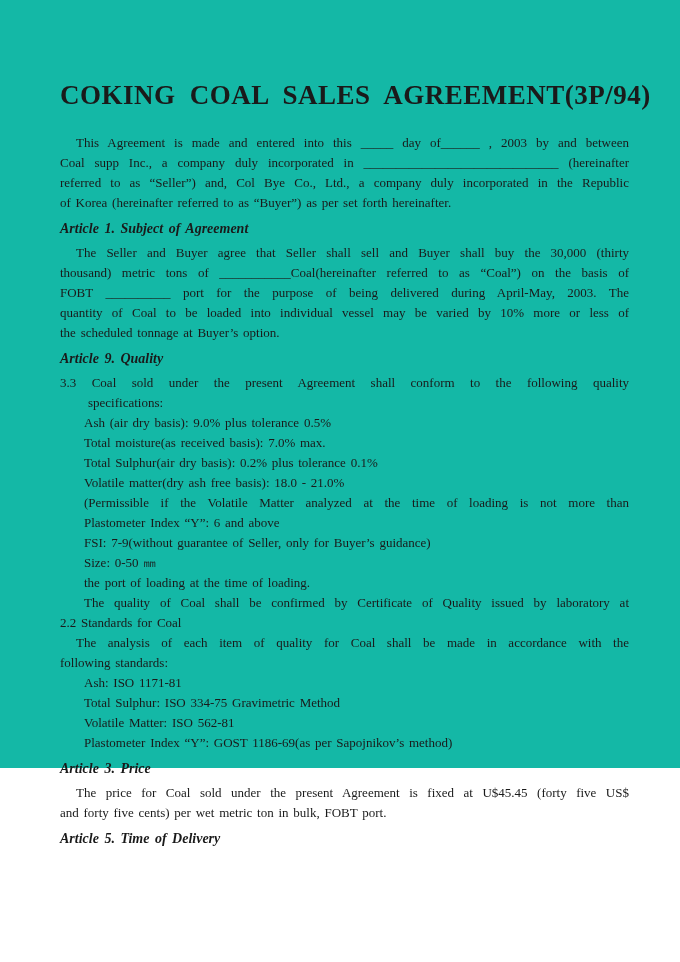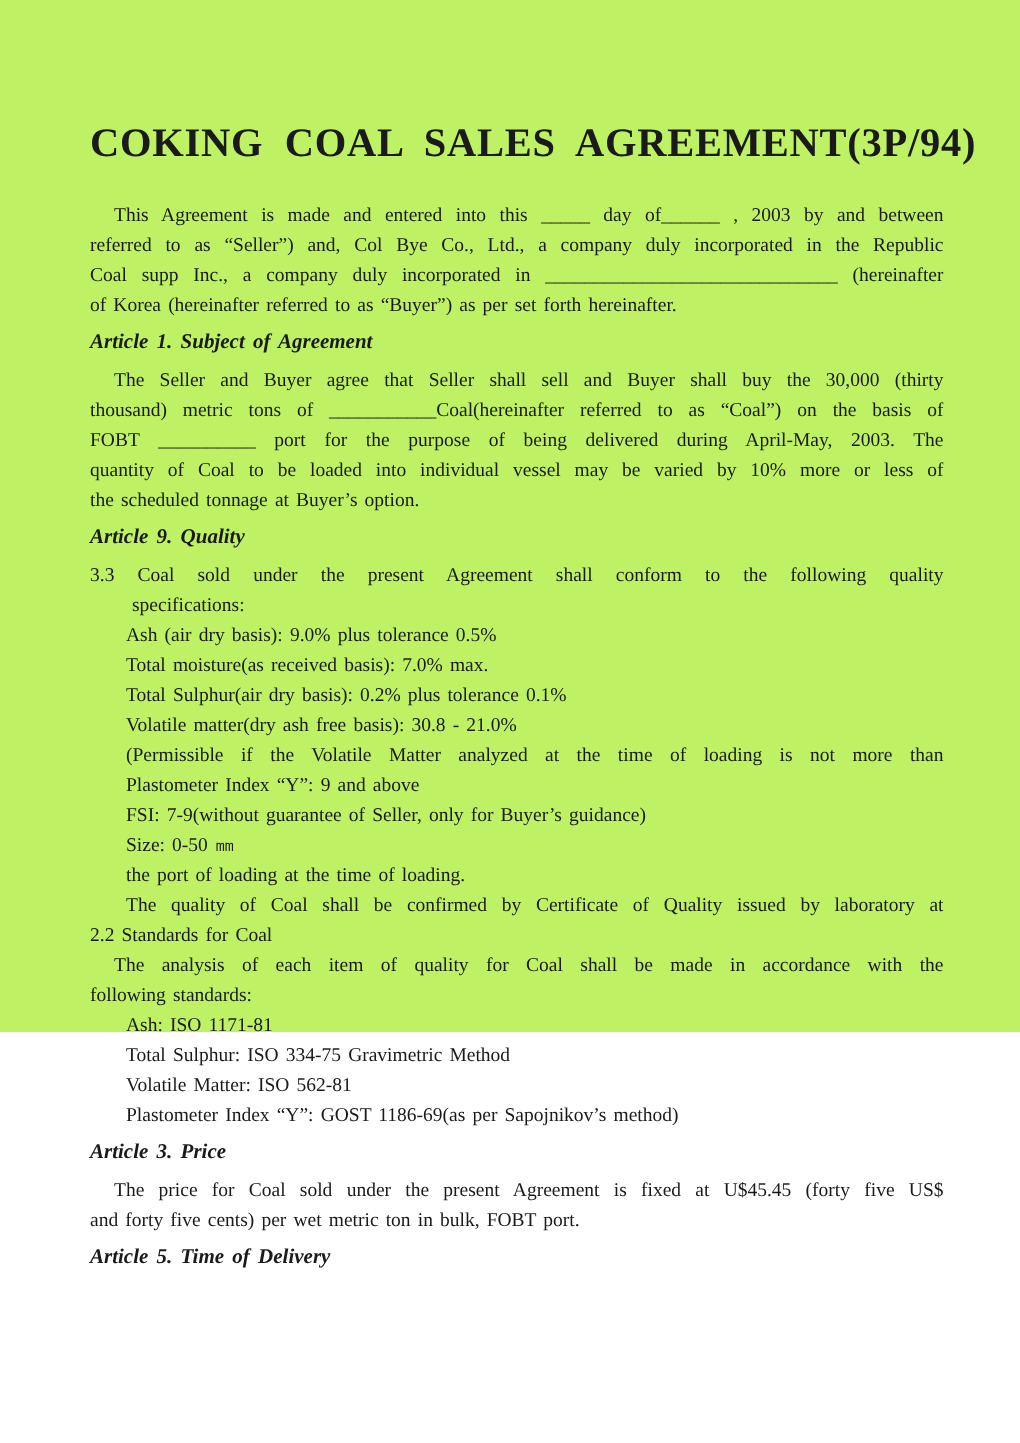--- a/index.html
+++ b/index.html
@@ -3,25 +3,25 @@
 <meta charset="utf-8">
 <style>
   html, body { margin: 0; padding: 0; }
   body {
     width: 680px; height: 962px;
     background: #ffffff;
     overflow: hidden;
   }
   .page {
     box-sizing: border-box;
-    width: 680px; height: 688px;
+    width: 680px; height: 768px;
     padding: 80px 51px 0 60px;
     font-family: "Liberation Serif", "DejaVu Serif", serif;
     color: #1a1a1a;
-    background: #bef264;
+    background: #14b8a6;
   }
   .title {
     font-size: 27px;
     font-weight: bold;
     text-align: center;
     margin: 0 0 22px 0;
     word-spacing: 7px;
     letter-spacing: 0.5px;
     white-space: nowrap;
   }
@@ -51,45 +51,45 @@
   }
 </style>
 </head>
 <body>
 
 <div class="page">
 
   <div class="title">COKING COAL SALES AGREEMENT(3P/94)</div>
 
   <div class="ln j ind">This Agreement is made and entered into this _____ day of______ , 2003 by and between</div>
+  <div class="ln j">Coal supp Inc., a company duly incorporated in ______________________________ (hereinafter</div>
   <div class="ln j">referred to as “Seller”) and, Col Bye Co., Ltd., a company duly incorporated in the Republic</div>
-  <div class="ln j">Coal supp Inc., a company duly incorporated in ______________________________ (hereinafter</div>
   <div class="ln">of Korea (hereinafter referred to as “Buyer”) as per set forth hereinafter.</div>
 
   <div class="hd">Article 1. Subject of Agreement</div>
 
   <div class="ln j ind">The Seller and Buyer agree that Seller shall sell and Buyer shall buy the 30,000 (thirty</div>
   <div class="ln j">thousand) metric tons of ___________Coal(hereinafter referred to as “Coal”) on the basis of</div>
   <div class="ln j">FOBT __________ port for the purpose of being delivered during April-May, 2003. The</div>
   <div class="ln j">quantity of Coal to be loaded into individual vessel may be varied by 10% more or less of</div>
   <div class="ln">the scheduled tonnage at Buyer’s option.</div>
 
   <div class="hd">Article 9. Quality</div>
 
   <div class="ln j">3.3 Coal sold under the present Agreement shall conform to the following quality</div>
   <div class="ln in2">specifications:</div>
 
   <div class="ln in1">Ash (air dry basis): 9.0% plus tolerance 0.5%</div>
   <div class="ln in1">Total moisture(as received basis): 7.0% max.</div>
   <div class="ln in1">Total Sulphur(air dry basis): 0.2% plus tolerance 0.1%</div>
-  <div class="ln in1">Volatile matter(dry ash free basis): 30.8 - 21.0%</div>
+  <div class="ln in1">Volatile matter(dry ash free basis): 18.0 - 21.0%</div>
 
   <div class="ln j in1">(Permissible if the Volatile Matter analyzed at the time of loading is not more than</div>
 
-  <div class="ln in1">Plastometer Index “Y”: 9 and above</div>
+  <div class="ln in1">Plastometer Index “Y”: 6 and above</div>
   <div class="ln in1">FSI: 7-9(without guarantee of Seller, only for Buyer’s guidance)</div>
   <div class="ln in1">Size: 0-50 ㎜</div>
 
   <div class="ln in1">the port of loading at the time of loading.</div>
   <div class="ln j in1">The quality of Coal shall be confirmed by Certificate of Quality issued by laboratory at</div>
 
   <div class="ln">2.2 Standards for Coal</div>
   <div class="ln j ind">The analysis of each item of quality for Coal shall be made in accordance with the</div>
   <div class="ln">following standards:</div>
 

